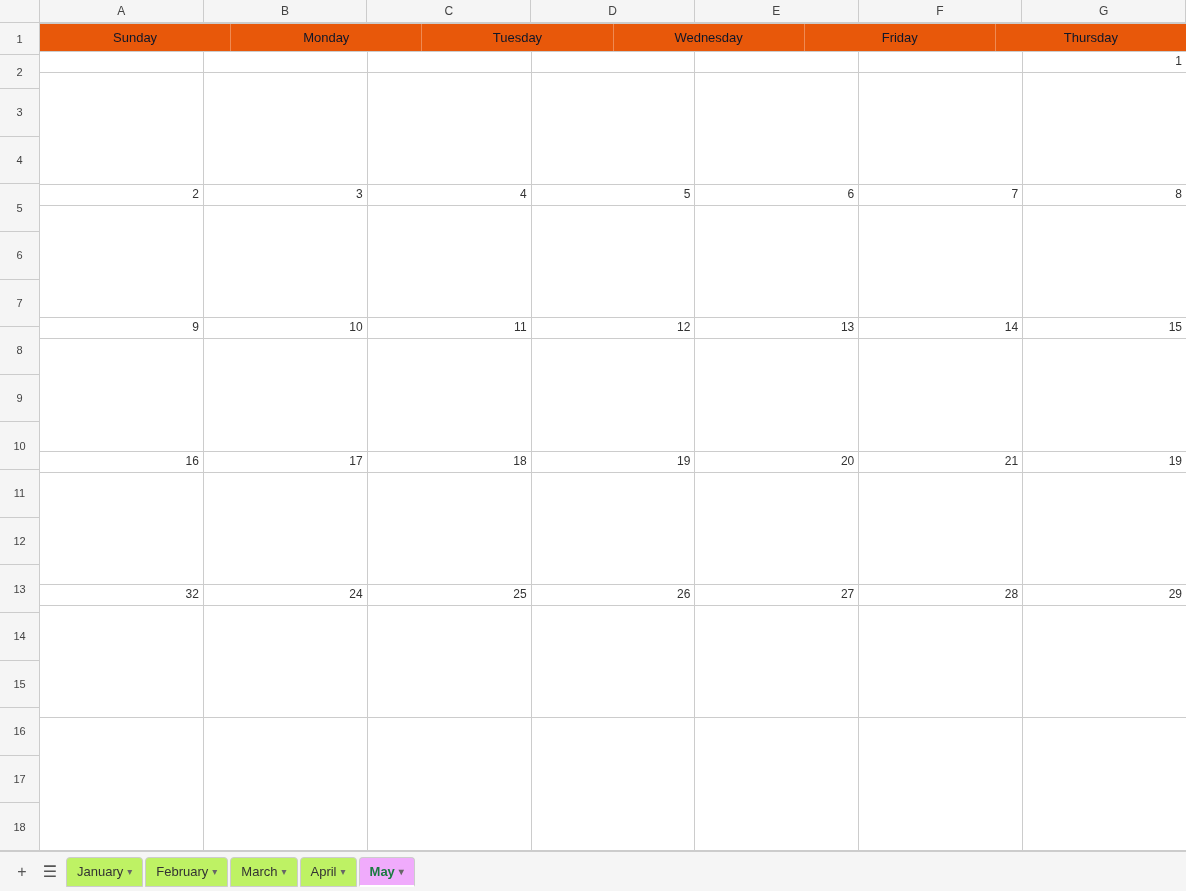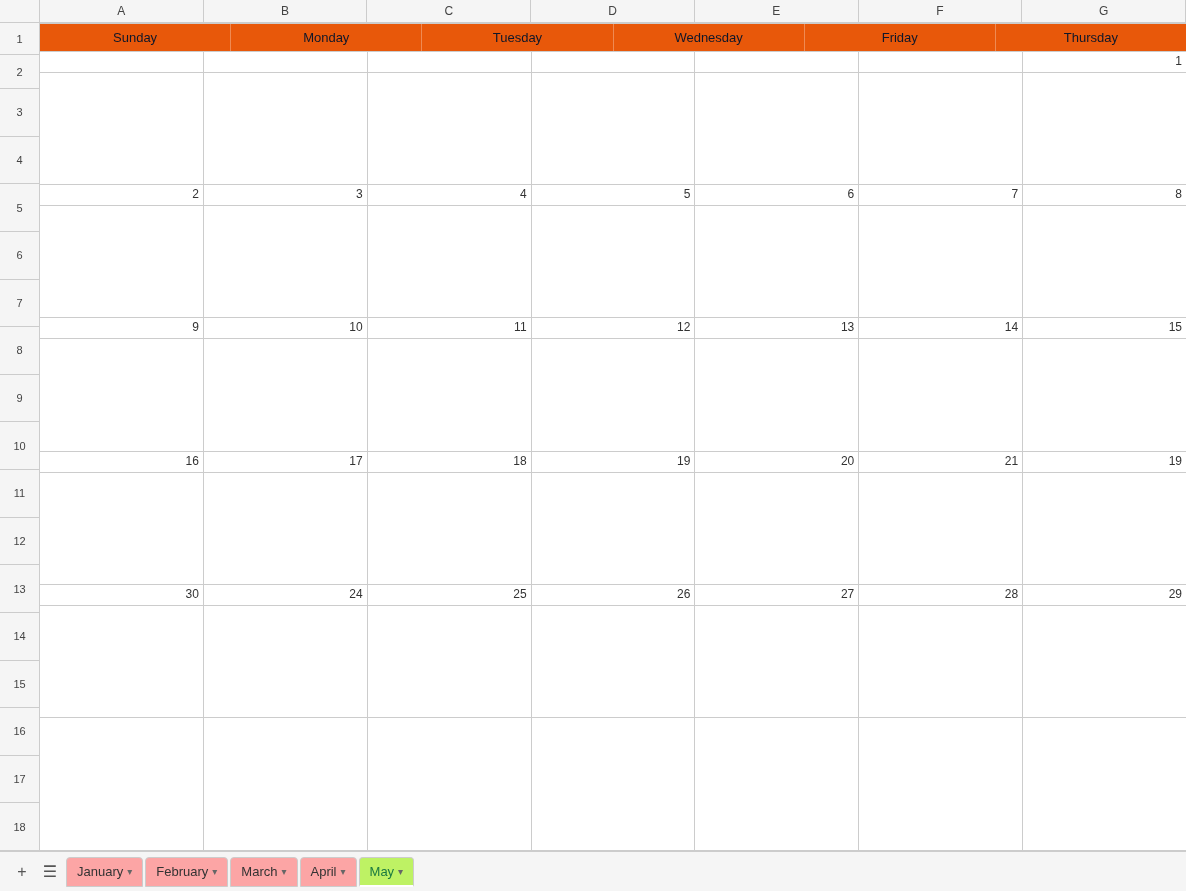--- a/index.html
+++ b/index.html
@@ -186,33 +186,33 @@
       border-radius: 3px;
     }
 
     .sheet-tab {
       display: flex;
       align-items: center;
       height: 30px;
       padding: 0 10px;
       border: 1px solid #ccc;
       border-radius: 4px 4px 0 0;
-      background: #fca5a5;
+      background: #bef264;
       cursor: pointer;
       font-size: 13px;
       color: #333;
       margin-left: 2px;
       gap: 4px;
       position: relative;
     }
     .sheet-tab.active {
-      background: #bef264;
+      background: #f0abfc;
       border-bottom: 2px solid #fff;
       color: #1a7a40;
-      font-weight: 400;
+      font-weight: 700;
     }
     .sheet-tab .dropdown-arrow {
       font-size: 10px;
       color: #666;
     }
   </style>
 </head>
 <body>
 
 <div class="spreadsheet-wrapper">
@@ -346,21 +346,21 @@
               <div class="day-content-cell"></div>
               <div class="day-content-cell"></div>
               <div class="day-content-cell"></div>
               <div class="day-content-cell"></div>
               <div class="day-content-cell"></div>
               <div class="day-content-cell"></div>
             </div>
           </div>
           <div class="week-group">
             <div class="week-number-row">
-              <div class="day-num-cell">30</div>
+              <div class="day-num-cell">32</div>
               <div class="day-num-cell">24</div>
               <div class="day-num-cell">25</div>
               <div class="day-num-cell">26</div>
               <div class="day-num-cell">27</div>
               <div class="day-num-cell">28</div>
               <div class="day-num-cell">29</div>
             </div>
             <div class="week-content-row">
               <div class="day-content-cell"></div>
               <div class="day-content-cell"></div>

